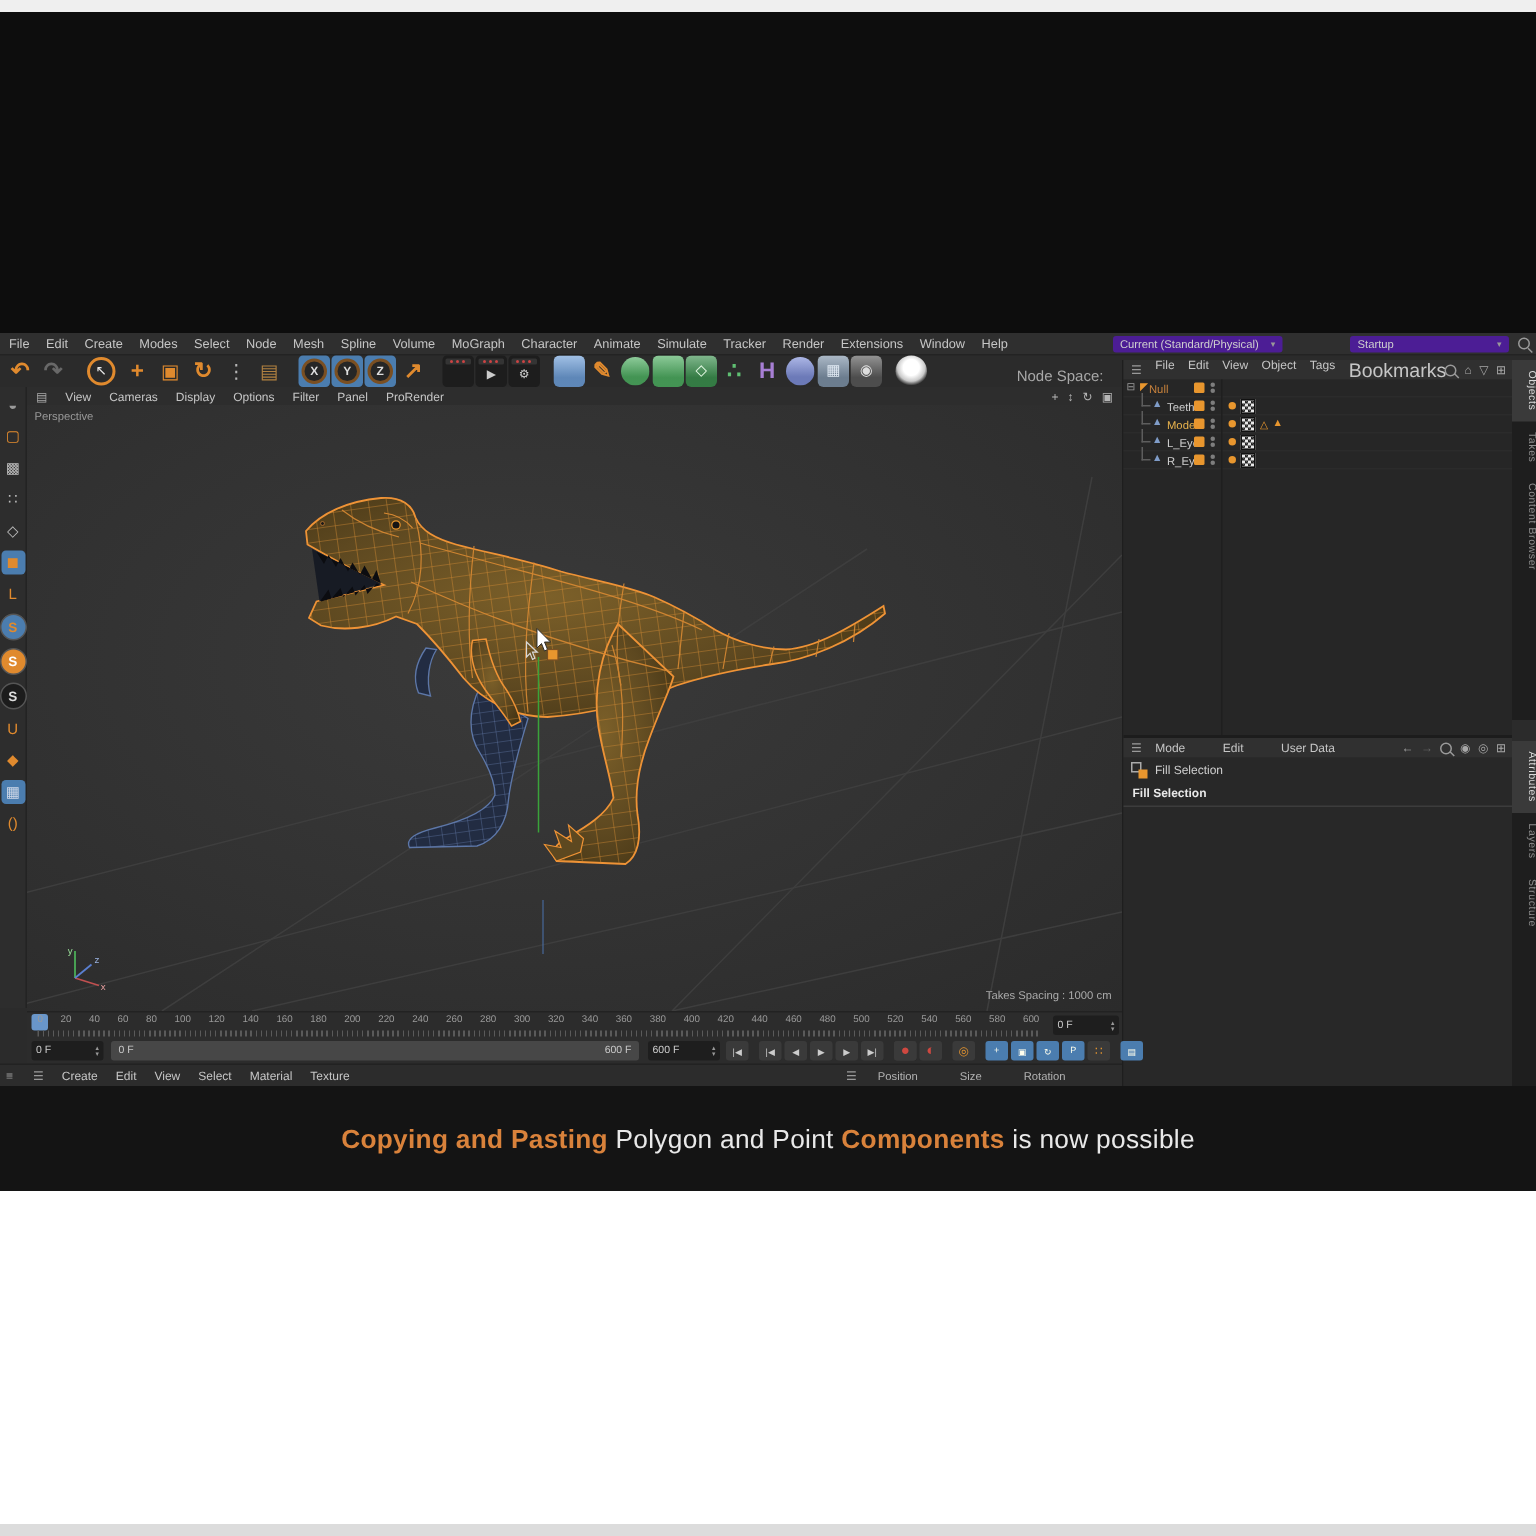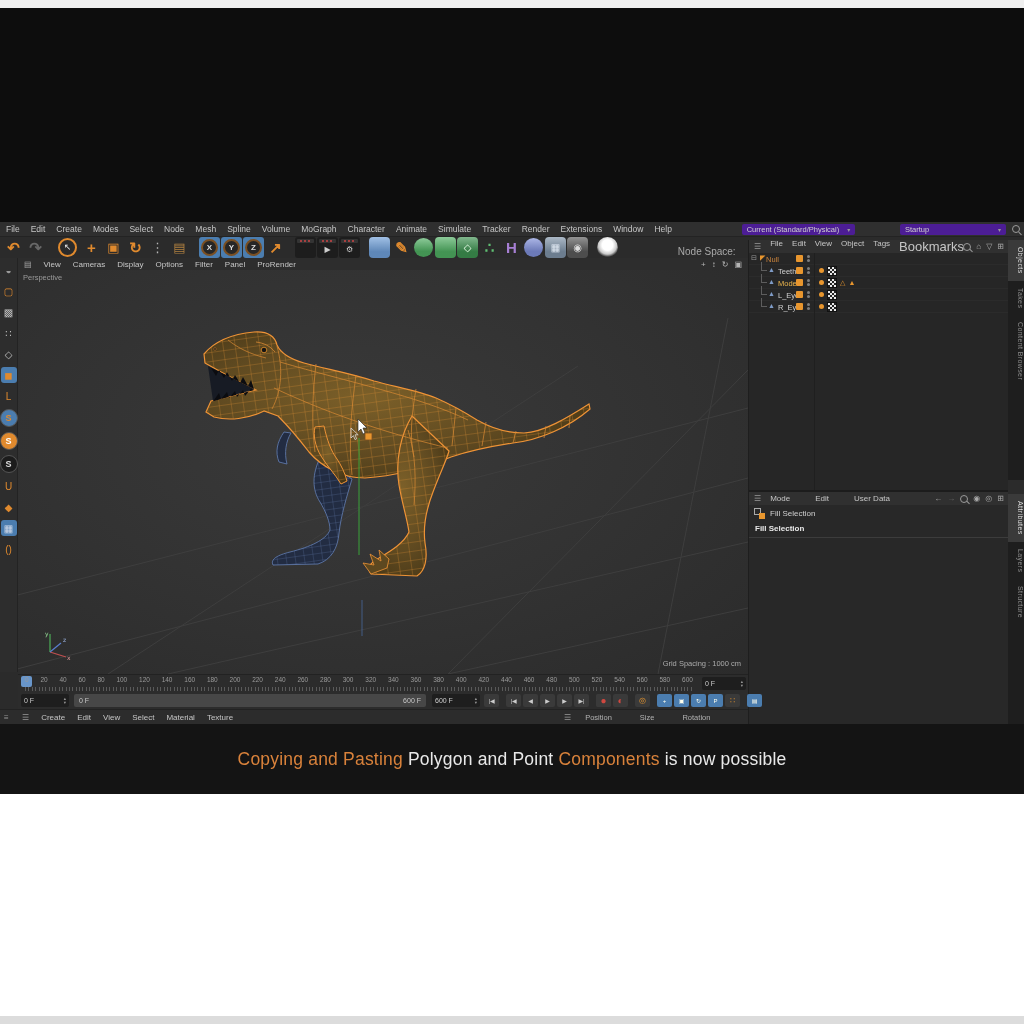--- a/index.html
+++ b/index.html
@@ -2,21 +2,21 @@
 <html><head>
 <meta charset="utf-8">
 <style>
   html,body{margin:0;padding:0;background:#fff;}
   .page{position:relative;width:1024px;height:1024px;background:#ffffff;overflow:hidden;font-family:"Liberation Sans",sans-serif;-webkit-font-smoothing:antialiased;}
   .strip-top{position:absolute;top:0;left:0;width:100%;height:8px;background:#efefef;}
   .strip-bottom{position:absolute;bottom:0;left:0;width:100%;height:8px;background:#dcdcdc;}
   .letterbox{position:absolute;top:8px;left:0;width:100%;height:214px;background:#0d0d0d;}
   .caption-band{position:absolute;top:724px;left:0;width:100%;height:70px;background:#141414;display:flex;align-items:center;justify-content:center;}
   .caption{font-size:17.5px;letter-spacing:.2px;color:#e9e9e9;font-weight:400;}
-  .cap-orange{color:#d9823b;}
+  .cap-orange{color:#d9823b;font-weight:bold;}
 
   
   .app{position:absolute;left:0;top:222px;width:1024px;height:502px;background:#2b2b2b;color:#c6c6c6;}
 
   
   .menubar{position:absolute;top:0;left:0;right:0;height:14px;background:#2f2f2f;border-bottom:1px solid #232323;display:flex;align-items:center;}
   .menus{display:flex;gap:11px;padding-left:6px;}
   .mitem{font-size:8.5px;color:#c6c6c6;cursor:default;}
   .mb-right{position:absolute;right:4px;top:1px;height:12px;display:flex;align-items:center;gap:6px;}
   .mb-lbl{font-size:10px;color:#a8a8a8;margin-top:44px;}
@@ -415,21 +415,21 @@
         <g transform="translate(24,360)">
           <line x1="8" y1="22" x2="8" y2="4" stroke="#4cae58" stroke-width="1.2"></line>
           <line x1="8" y1="22" x2="24" y2="27" stroke="#c05050" stroke-width="1.2"></line>
           <line x1="8" y1="22" x2="19" y2="13" stroke="#5a7fd0" stroke-width="1.2"></line>
           <text x="3" y="6" font-size="6" fill="#9adf9a">y</text>
           <text x="25" y="30" font-size="6" fill="#df9a9a">x</text>
           <text x="21" y="12" font-size="6" fill="#9ab2df">z</text>
         </g>
       </svg>
       <span class="vp-label">Perspective</span>
-      <span class="grid-label">Grid Spacing : 1000 cm</span>
+      <span class="grid-label">Takes Spacing : 1000 cm</span>
     </div>
 
     <div class="right-panel">
 
       <div class="panel-menu">
         <span class="pm-burger">☰</span>
         <span style="display:flex;gap:9px;">
             <span class="mitem" style="font-size:8px;">File</span>
             <span class="mitem" style="font-size:8px;">Edit</span>
             <span class="mitem" style="font-size:8px;">View</span>

